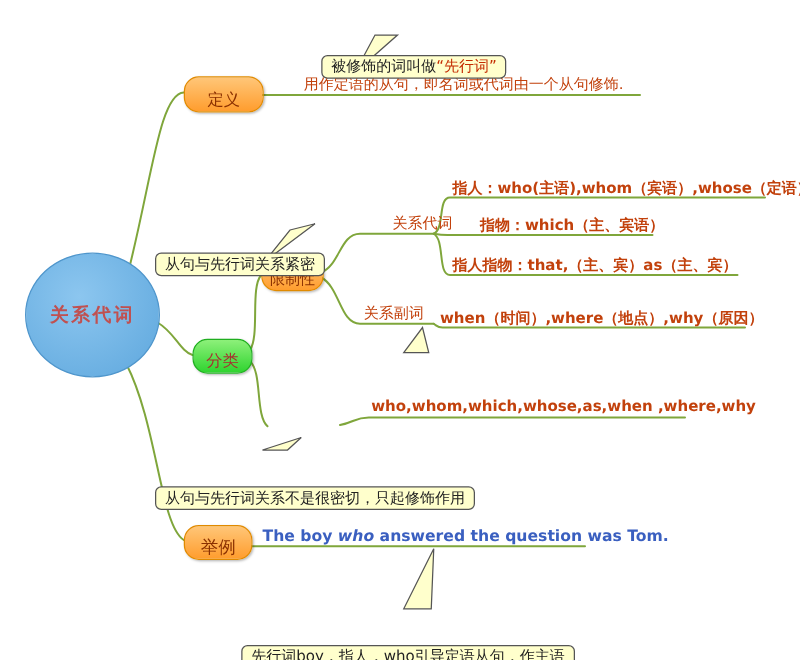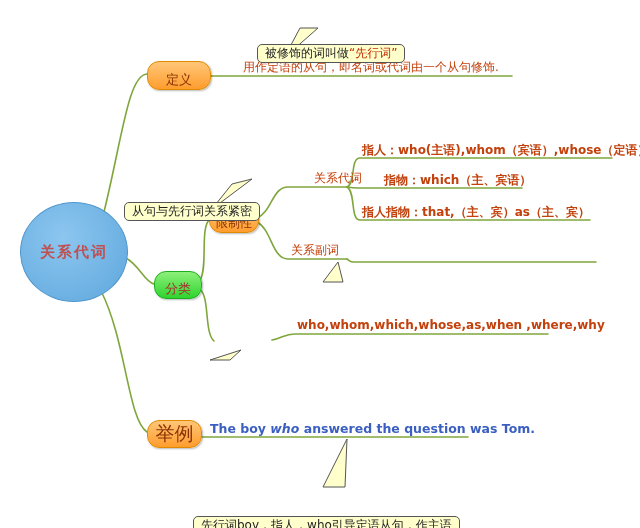--- a/index.html
+++ b/index.html
@@ -89,24 +89,26 @@
     <span>限制性</span>
   </div>
   <div class="callout" style="left:124px;top:170px;">从句与先行词关系紧密</div>
 
   <div class="txt" style="left:290px;top:171px;margin-left:24px;">关系代词</div>
   <div class="txt semi" style="left:362px;top:143px;">指人：who(主语),whom（宾语）,whose（定语）</div>
   <div class="txt semi" style="left:384px;top:173px;">指物：which（主、宾语）</div>
   <div class="txt semi" style="left:362px;top:205px;">指人指物：that,（主、宾）as（主、宾）</div>
 
   <div class="txt" style="left:291px;top:243px;">关系副词</div>
+  <div class="txt semi" style="left:352px;top:247px;">when（时间）,where（地点）,why（原因）</div>
 
   <div class="txt strong" style="left:297px;top:318px;">who,whom,which,whose,as,when ,where,why</div>
+  <div class="callout" style="left:124px;top:357px;">从句与先行词关系不是很密切，只起修饰作用</div>
 
-  <div class="node orange" style="left:147px;top:420px;width:53px;height:26px;font-size:19px;">
+  <div class="node orange" style="left:147px;top:420px;width:53px;height:26px;font-size:14px;">
     <span>举例</span>
   </div>
   <div class="txt sentence" style="left:210px;top:421px;">
     <span>The boy </span><span class="it">who</span><span> answered the question was Tom.</span>
   </div>
   <div class="callout" style="left:193px;top:484px;text-align:center;">先行词boy，指人，who引导定语从句，作主语</div>
 
 </div>
 
 </body></html>

